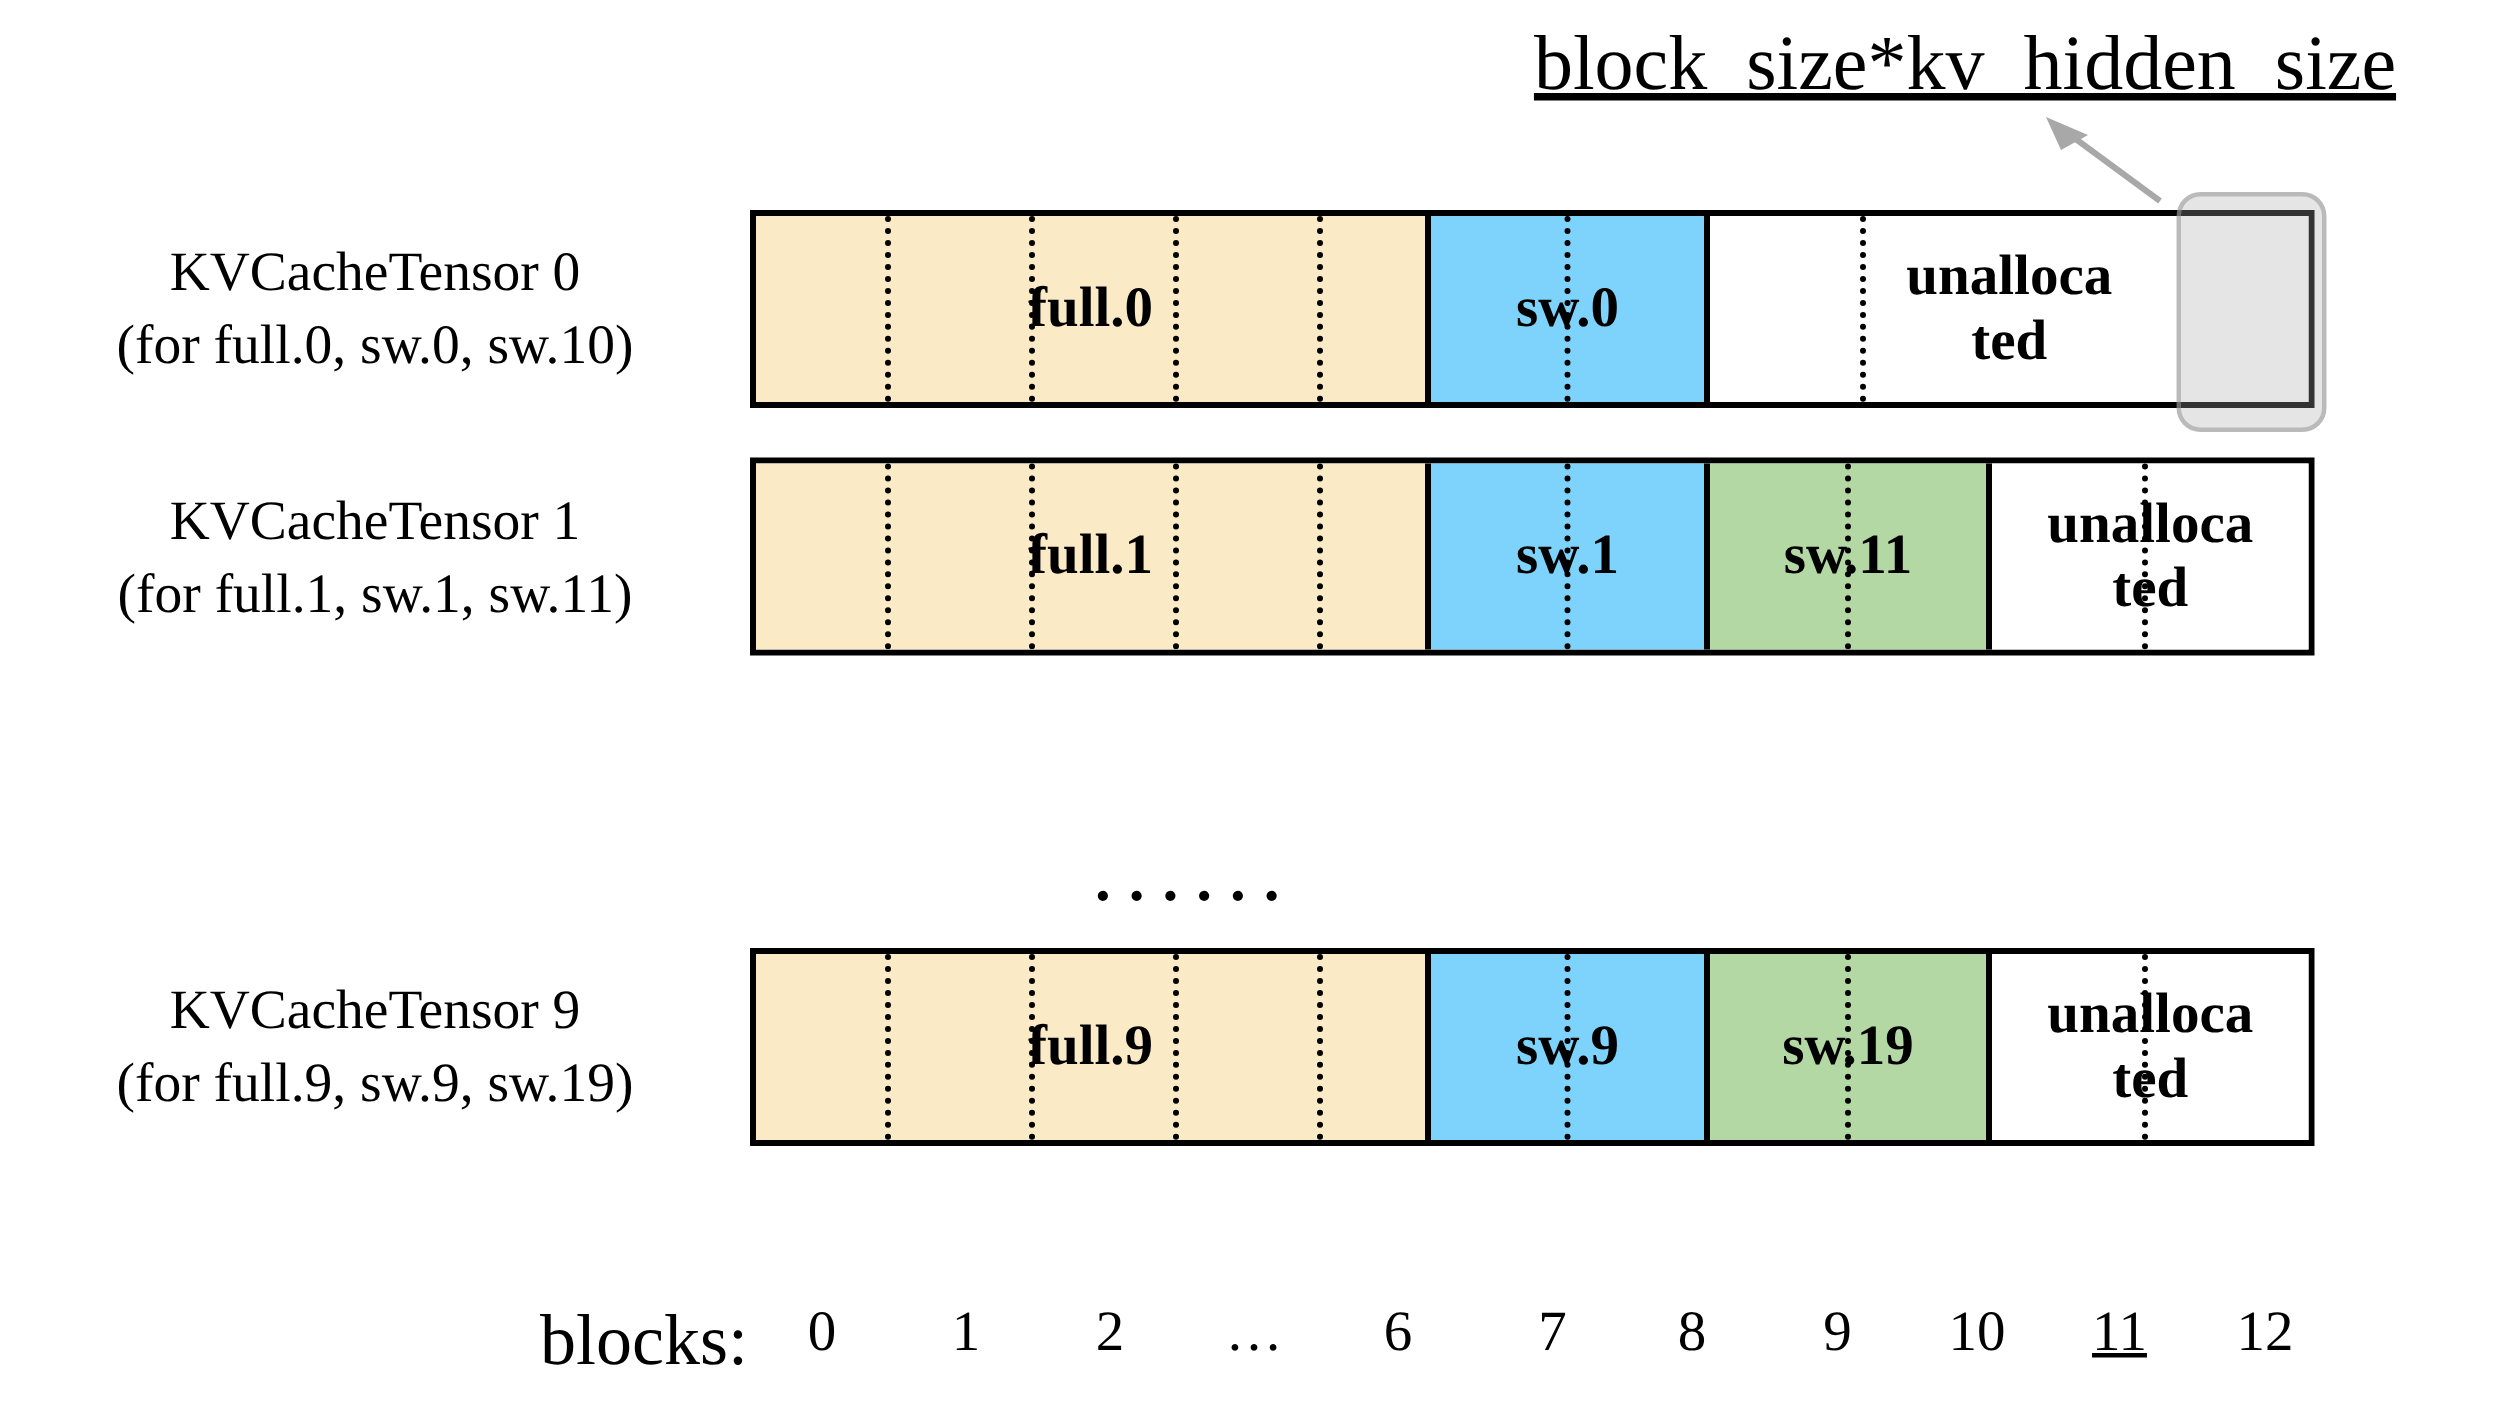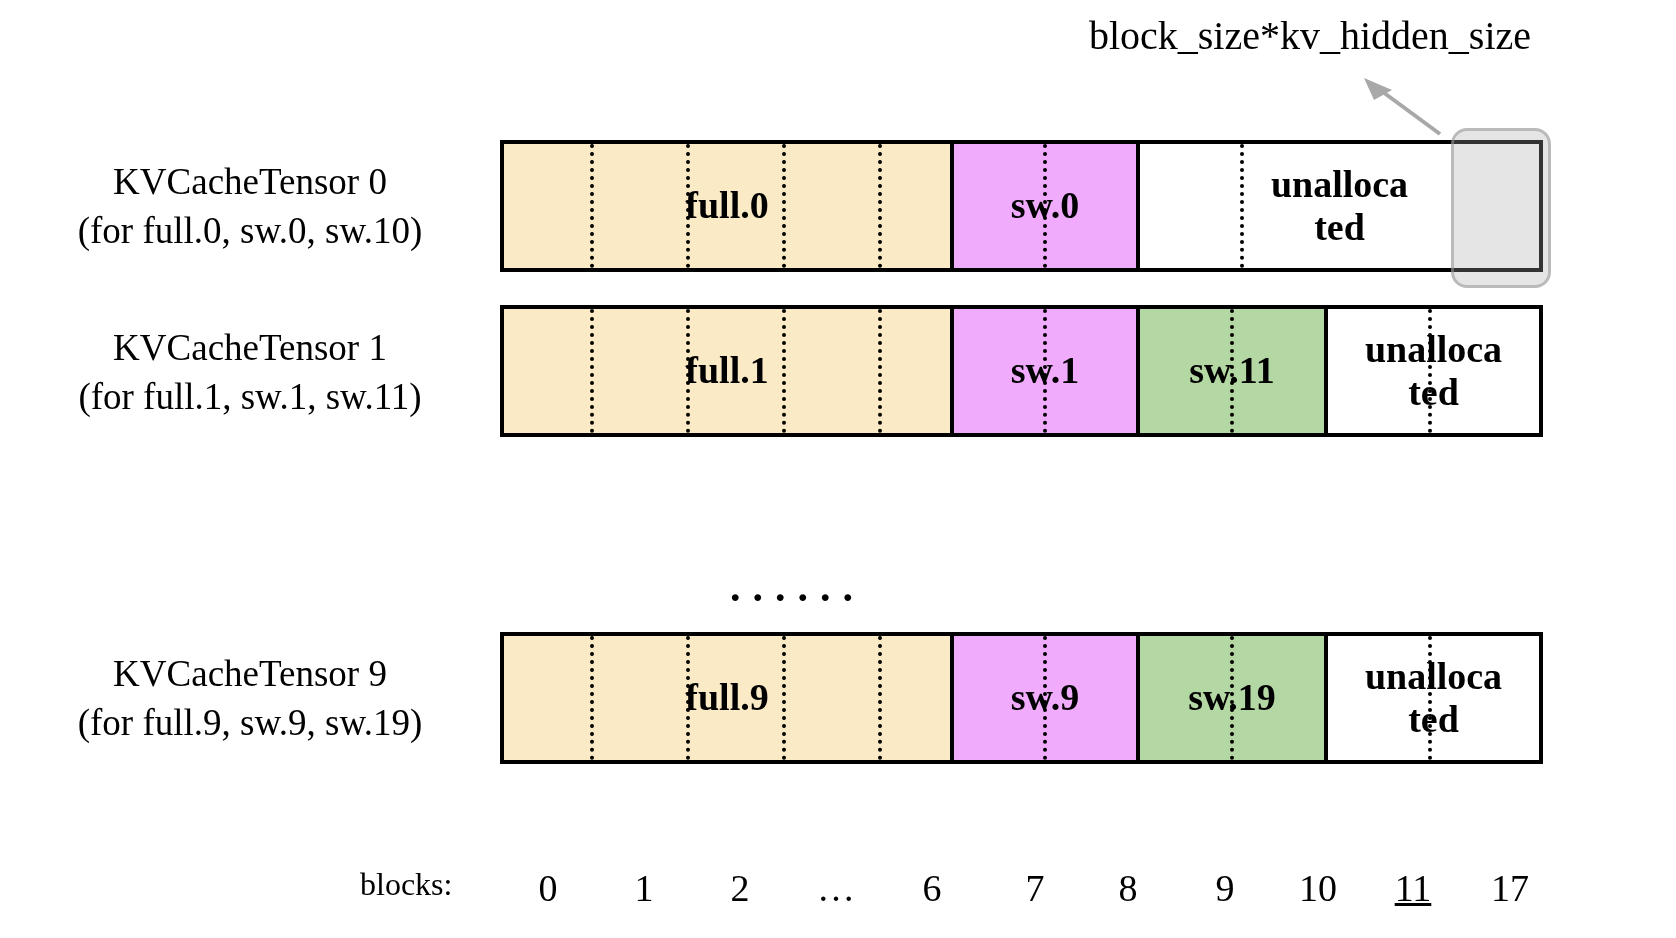--- a/index.html
+++ b/index.html
@@ -15,24 +15,25 @@
     overflow: hidden;
   }
 
   
   #callout-label {
     position: absolute;
     left: 1000px;
     top: 14px;
     width: 620px;
     text-align: center;
-    font-size: 40px;
+    font-size: 52px;
     color: #000000;
     white-space: nowrap;
     line-height: 1.1;
+    text-decoration: underline;
   }
   #callout-arrow {
     position: absolute;
     left: 1320px;
     top: 70px;
     width: 140px;
     height: 70px;
     pointer-events: none;
   }
 
@@ -70,21 +71,21 @@
     align-items: center;
     justify-content: center;
     overflow: visible;
   }
   .seg-full {
     background: #FBEAC6;
     border-right: 4px solid #000000;
     flex: 0 0 450px;
   }
   .seg-sw-light {
-    background: #f0abfc;
+    background: #7dd3fc;
     border-right: 4px solid #000000;
     flex: 0 0 186px;
   }
   .seg-sw-dark {
     background: #B4D8A3;
     border-right: 4px solid #000000;
     flex: 0 0 188px;
   }
   .seg-unalloc {
     background: #ffffff;
@@ -143,21 +144,21 @@
     position: absolute;
     left: 0;
     top: 866px;
     width: 1676px;
     height: 60px;
   }
   #axis-title {
     position: absolute;
     left: 360px;
     top: 0;
-    font-size: 32px;
+    font-size: 48px;
     color: #000000;
   }
   .tick {
     position: absolute;
     top: 0;
     font-size: 38px;
     color: #000000;
     text-align: center;
     width: 70px;
   }
@@ -269,14 +270,14 @@
   <div class="tick" style="left:513px;">0</div>
   <div class="tick" style="left:609px;">1</div>
   <div class="tick" style="left:705px;">2</div>
   <div class="tick" style="left:801px;">…</div>
   <div class="tick" style="left:897px;">6</div>
   <div class="tick" style="left:1000px;">7</div>
   <div class="tick" style="left:1093px;">8</div>
   <div class="tick" style="left:1190px;">9</div>
   <div class="tick" style="left:1283px;">10</div>
   <div class="tick" style="left:1378px;text-decoration:underline;">11</div>
-  <div class="tick" style="left:1475px;">17</div>
+  <div class="tick" style="left:1475px;">12</div>
 </div>
 
 </body></html>

